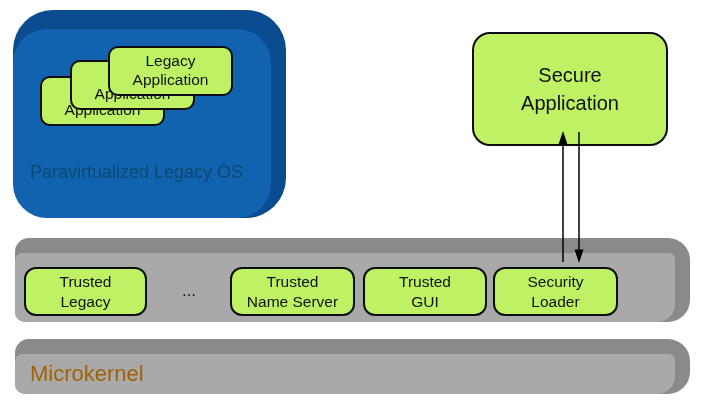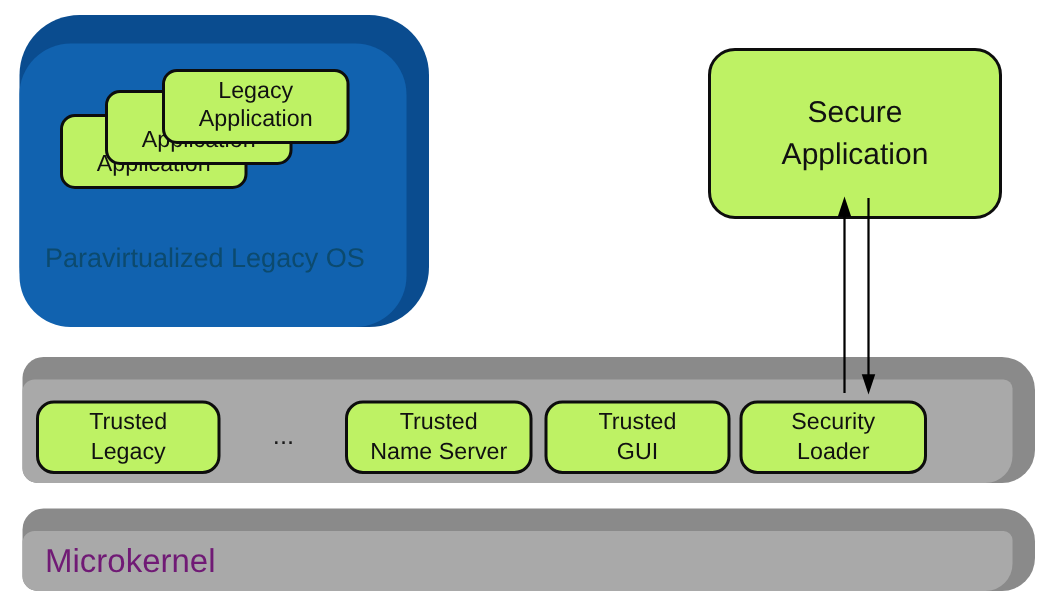--- a/index.html
+++ b/index.html
@@ -28,21 +28,21 @@
   .app-mid{left:70px;top:60px;z-index:2;}
   .app-front{left:108px;top:46px;z-index:3;}
   .secure-box{left:472px;top:32px;width:196px;height:114px;border-radius:18px;font-size:20px;line-height:1.4;}
   .svc-box{top:267px;height:49px;border-radius:12px;font-size:15.5px;line-height:1.25;z-index:4;}
   .svc-loader{left:24px;width:123px;}
   .svc-nameserver{left:230px;width:125px;}
   .svc-gui{left:363px;width:124px;}
   .svc-policy{left:493px;width:125px;}
   
   .os-label{position:absolute;left:30px;top:162px;color:#0c4a6e;font-size:18px;white-space:nowrap;z-index:3;}
-  .kernel-label{position:absolute;left:30px;top:361px;font-size:22px;color:#701a75;white-space:nowrap;z-index:4;}
+  .kernel-label{position:absolute;left:30px;top:361px;font-size:22px;color:#a16207;white-space:nowrap;z-index:4;}
   .ellipsis{position:absolute;left:172px;top:281px;width:34px;text-align:center;font-size:17px;color:#1a1a1a;z-index:4;}
   
   .arrows{position:absolute;left:0;top:0;width:703px;height:407px;z-index:5;pointer-events:none;}
 </style>
 </head>
 <body>
 
 <div class="canvas">
 
   <div class="slab blue-outer">

